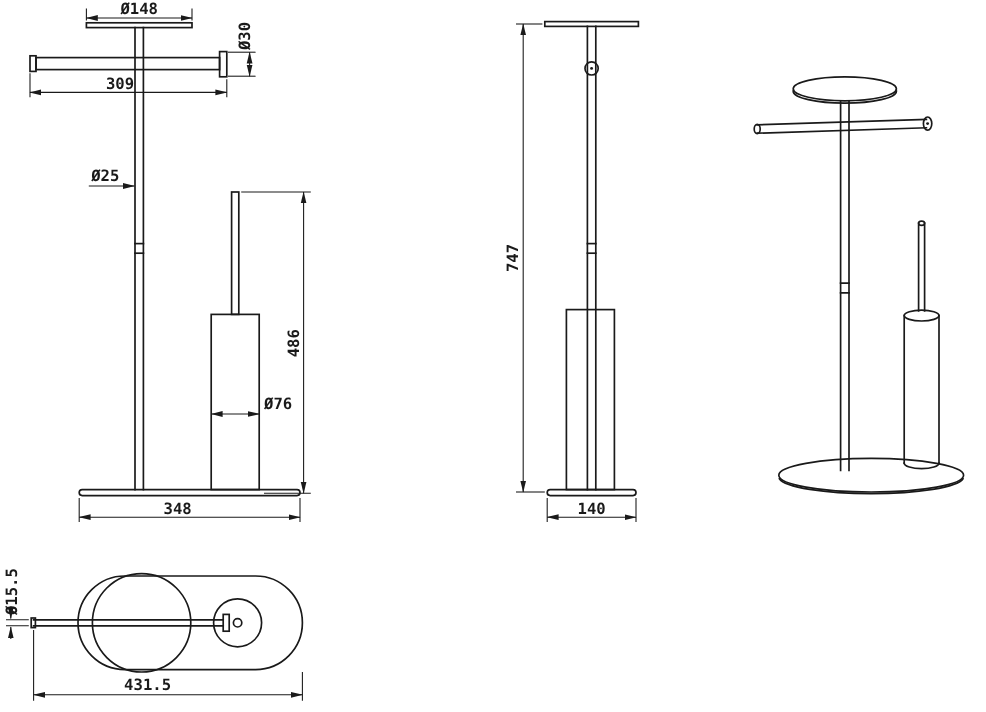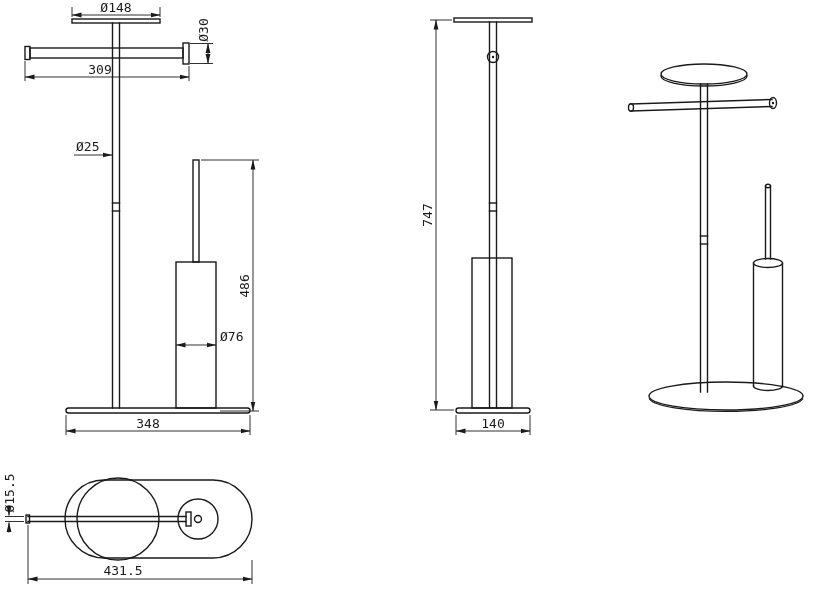--- a/index.html
+++ b/index.html
@@ -1,16 +1,16 @@
 <!DOCTYPE html>
 <html><head>
 <meta charset="utf-8">
 <style>
   html,body{margin:0;padding:0;background:#ffffff;}
-  .page{width:822px;height:593px;background:#ffffff;position:relative;overflow:hidden;}
+  .page{width:822px;height:593px;background:#ffffff;position:relative;overflow:hidden;font-weight:bold;}
   svg text{font-family:"DejaVu Sans Mono","Liberation Mono",monospace;font-size:13px;fill:#1a1a1a;}
   .obj{stroke:#1a1a1a;stroke-width:1.4;fill:none;stroke-linecap:square;}
   .dim{stroke:#1a1a1a;stroke-width:0.9;fill:none;}
   .solid{fill:#1a1a1a;stroke:none;}
 </style>
 </head>
 <body>
 
 <div class="page">
 <svg width="822" height="593" viewBox="0 0 822 593">

